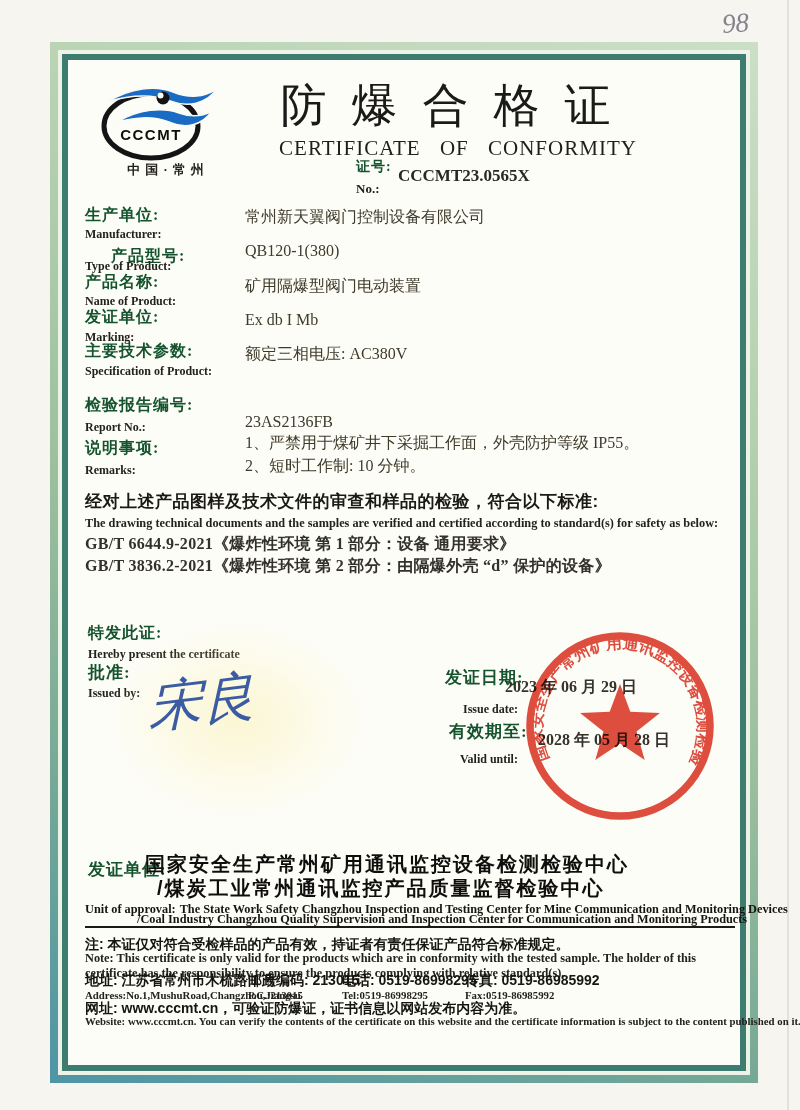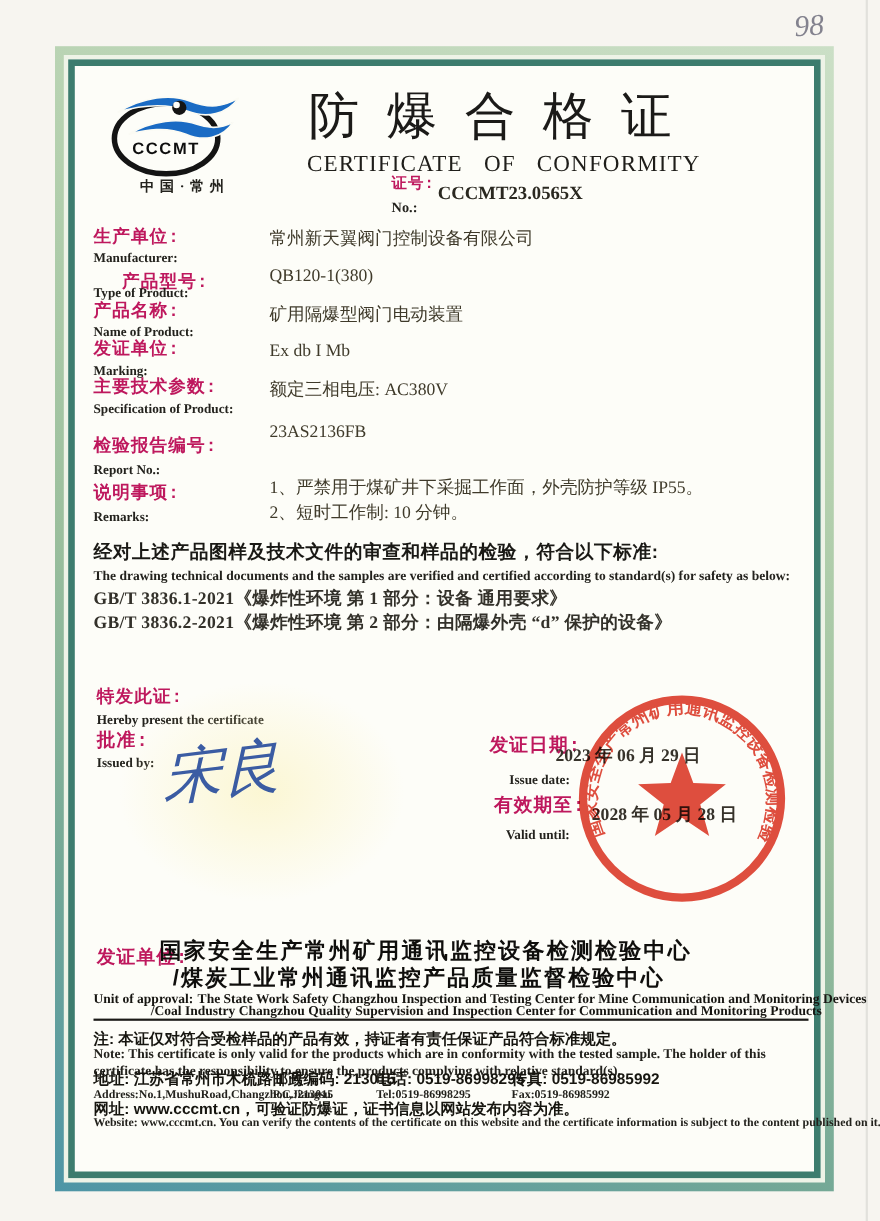--- a/index.html
+++ b/index.html
@@ -10,21 +10,21 @@
   .handwritten{font-family:"Liberation Serif",serif;font-style:italic;color:#83828e;
     font-size:27px;transform:rotate(-4deg);}
   
   .frame{position:absolute;left:50px;top:42px;width:708px;height:1041px;box-sizing:border-box;
     background:linear-gradient(203deg,#cbdfc6 0%,#b4d0ae 30%,#9bbf9d 55%,#74a896 78%,#4e95a6 100%);
     padding:8px;}
   .gap{width:100%;height:100%;box-sizing:border-box;background:#eef3e7;padding:4px;}
   .inner{width:100%;height:100%;box-sizing:border-box;border:6px solid #3d7c6e;background:#fdfdf8;
     position:relative;}
   
-  .cn-label{font-family:Liberation Mono, monospace;font-weight:700;font-size:16px;color:#be185d;letter-spacing:1px;white-space:nowrap;}
+  .cn-label{font-family:Liberation Serif, serif;font-weight:700;font-size:16px;color:#14532d;letter-spacing:1px;white-space:nowrap;}
   .en-label{font-family:"Liberation Serif",serif;font-weight:700;font-size:12px;color:#23221d;white-space:nowrap;}
   .val{font-family:"Liberation Serif",serif;font-size:16px;color:#3f3a2a;white-space:nowrap;}
   .title-cn{font-size:46px;letter-spacing:25px;color:#1b1a18;text-align:center;white-space:nowrap;}
   .title-en{font-size:21px;letter-spacing:1px;word-spacing:13px;color:#1f1e1a;text-align:center;white-space:nowrap;}
   .certno{font-size:17px;font-weight:700;color:#2a2820;}
   .intro-cn{font-family:"Liberation Sans",sans-serif;font-weight:700;font-size:17px;color:#1a1915;letter-spacing:.5px;white-space:nowrap;}
   .intro-en{font-family:"Liberation Serif",serif;font-weight:700;font-size:12.3px;color:#23221d;white-space:nowrap;}
   .gb{font-family:"Liberation Serif",serif;font-weight:700;font-size:16px;color:#33312a;letter-spacing:.3px;white-space:nowrap;}
   .date-val{font-family:"Liberation Serif",serif;font-weight:700;font-size:16px;color:#36322a;white-space:nowrap;}
   .appr-cn{font-family:"Liberation Sans",sans-serif;font-weight:700;font-size:20px;color:#0f0e0c;letter-spacing:2px;white-space:nowrap;}
@@ -81,30 +81,30 @@
         <span class="abs cn-label" style="left:17px;top:247px;">发证单位:</span>
         <span class="abs en-label" style="left:17px;top:270px;">Marking:</span>
         <span class="abs val" style="left:177px;top:251px;">Ex db I Mb</span>
 
         <span class="abs cn-label" style="left:17px;top:281px;">主要技术参数:</span>
         <span class="abs en-label" style="left:17px;top:304px;">Specification of Product:</span>
         <span class="abs val" style="left:177px;top:284px;">额定三相电压: AC380V</span>
 
         <span class="abs cn-label" style="left:17px;top:335px;">检验报告编号:</span>
         <span class="abs en-label" style="left:17px;top:360px;">Report No.:</span>
-        <span class="abs val" style="left:177px;top:324px;">23AS2136FB</span>
+        <span class="abs val" style="left:177px;top:353px;">23AS2136FB</span>
 
         <span class="abs cn-label" style="left:17px;top:378px;">说明事项:</span>
         <span class="abs en-label" style="left:17px;top:403px;">Remarks:</span>
         <span class="abs val" style="left:177px;top:373px;">1、严禁用于煤矿井下采掘工作面，外壳防护等级 IP55。</span>
         <span class="abs val" style="left:177px;top:396px;">2、短时工作制: 10 分钟。</span>
 
         <div class="abs intro-cn" style="left:17px;top:430px;">经对上述产品图样及技术文件的审查和样品的检验，符合以下标准:</div>
         <div class="abs intro-en" style="left:17px;top:456px;">The drawing technical documents and the samples are verified and certified according to standard(s) for safety as below:</div>
-        <div class="abs gb" style="left:17px;top:474px;">GB/T 3836.1-2021《爆炸性环境 第 1 部分：设备 通用要求》</div>
+        <div class="abs gb" style="left:17px;top:474px;">GB/T 6644.9-2021《爆炸性环境 第 1 部分：设备 通用要求》</div>
         <div class="abs gb" style="left:17px;top:496px;">GB/T 3836.2-2021《爆炸性环境 第 2 部分：由隔爆外壳 “d” 保护的设备》</div>
 
         <span class="abs cn-label" style="left:20px;top:563px;">特发此证:</span>
         <span class="abs en-label" style="left:20px;top:587px;">Hereby present the certificate</span>
         <span class="abs cn-label" style="left:20px;top:601px;font-size:17px;">批准:</span>
         <span class="abs en-label" style="left:20px;top:626px;">Issued by:</span>
 
         <div class="abs sig-blot" style="left:40px;top:560px;width:260px;height:200px;"></div>
         <div class="abs signature" style="left:80px;top:606px;">宋良</div>
 

